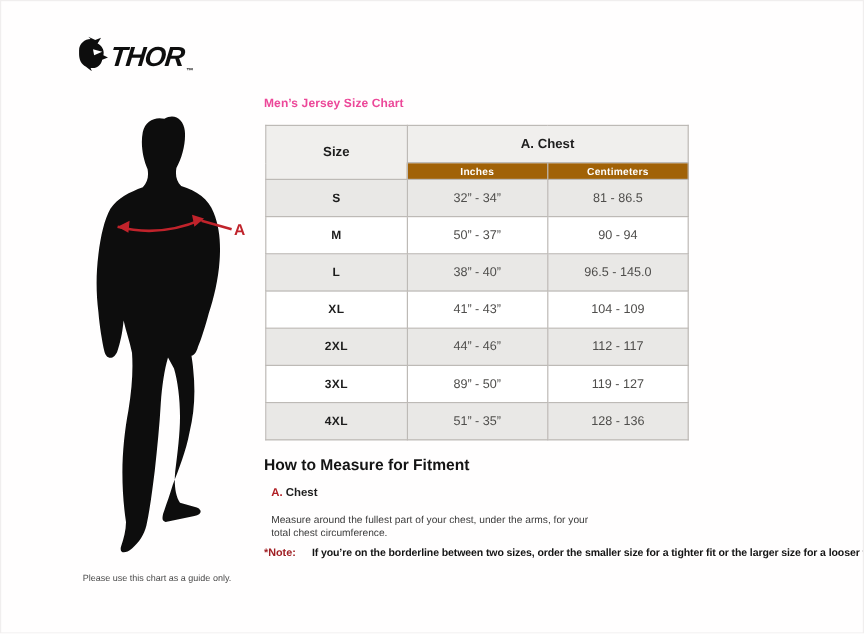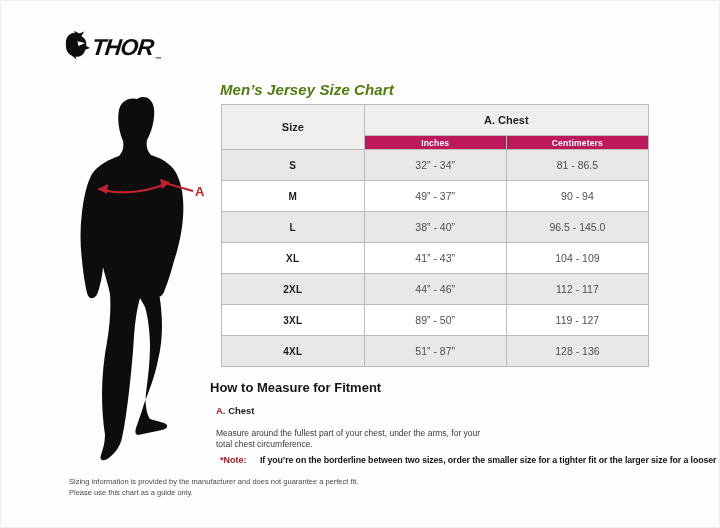--- a/index.html
+++ b/index.html
@@ -15,39 +15,39 @@
     transform:skewX(-6deg);color:#0e0e0e;line-height:1;
   }
   .logo-tm{font-size:6px;align-self:flex-end;margin-bottom:2px;color:#0e0e0e;font-weight:bold;}
   
   .figure-wrap{position:absolute;left:57px;top:85px;width:170px;height:390px;}
   .measure-a{
     font-size:13px;font-weight:bold;fill:#c0232b;
   }
   
   .chart-title{
-    position:absolute;left:219px;top:80px;font-size:15px;font-weight:bold;
-    color:#4d7c0f;letter-spacing:.1px;font-style:italic;
+    position:absolute;left:219px;top:80px;font-size:10px;font-weight:bold;
+    color:#ec4899;letter-spacing:.1px;
   }
   table.size-chart{
-    position:absolute;left:220px;top:103px;width:428px;border-collapse:collapse;
+    position:absolute;left:220px;top:103px;width:353px;border-collapse:collapse;
     table-layout:fixed;border:1px solid #9f9c98;
   }
   table.size-chart th,table.size-chart td{
     border:1px solid #bdbab6;text-align:center;vertical-align:middle;padding:0;
   }
   th.head-cell{height:30px;background:#f0efed;font-size:11px;font-weight:bold;color:#1d1d1d;}
-  tr.units th{height:13px;background:#be185d;color:#ffffff;font-size:8.5px;font-weight:bold;letter-spacing:.2px;}
+  tr.units th{height:13px;background:#a16207;color:#ffffff;font-size:8.5px;font-weight:bold;letter-spacing:.2px;}
   tbody td{height:30px;font-size:10.5px;}
   td.sz{font-weight:bold;color:#1d1d1d;font-size:10px;letter-spacing:.3px;}
   td.val{color:#4f4e4c;}
   tbody tr:nth-child(odd){background:#e9e8e6;}
   tbody tr:nth-child(even){background:#ffffff;}
   
-  .measure{position:absolute;left:209px;top:379px;}
+  .measure{position:absolute;left:219px;top:379px;}
   .measure-heading{font-size:13px;font-weight:bold;color:#141414;margin:0;}
   .measure-item{margin:10px 0 0 6px;}
   .item-title{font-size:9.5px;font-weight:bold;color:#1d1d1d;}
   .item-letter{color:#b01e24;}
   .item-desc{width:272px;font-size:8.5px;line-height:11px;color:#3a3a3a;margin-top:12px;}
   
   .note{position:absolute;left:219px;top:454px;white-space:nowrap;font-size:8.8px;font-weight:bold;}
   .note-label{color:#a02025;margin-right:11px;font-size:9px;margin-top:36px;}
   .note-text{color:#141414;letter-spacing:-.1px;}
   
@@ -144,21 +144,21 @@
       </tr>
     </thead>
     <tbody>
       <tr>
         <td class="sz">S</td>
         <td class="val">32” - 34”</td>
         <td class="val">81 - 86.5</td>
       </tr>
       <tr>
         <td class="sz">M</td>
-        <td class="val">49” - 37”</td>
+        <td class="val">50” - 37”</td>
         <td class="val">90 - 94</td>
       </tr>
       <tr>
         <td class="sz">L</td>
         <td class="val">38” - 40”</td>
         <td class="val">96.5 - 145.0</td>
       </tr>
       <tr>
         <td class="sz">XL</td>
         <td class="val">41” - 43”</td>
@@ -169,21 +169,21 @@
         <td class="val">44” - 46”</td>
         <td class="val">112 - 117</td>
       </tr>
       <tr>
         <td class="sz">3XL</td>
         <td class="val">89” - 50”</td>
         <td class="val">119 - 127</td>
       </tr>
       <tr>
         <td class="sz">4XL</td>
-        <td class="val">51” - 87”</td>
+        <td class="val">51” - 35”</td>
         <td class="val">128 - 136</td>
       </tr>
     </tbody>
   </table>
 
   <div class="measure">
     <h2 class="measure-heading">How to Measure for Fitment</h2>
     <div class="measure-item">
       <div class="item-title">
         <span class="item-letter">A.</span>
@@ -192,17 +192,16 @@
       <div class="item-desc">Measure around the fullest part of your chest, under the arms, for your total chest circumference.</div>
     </div>
   </div>
 
   <div class="note">
     <span class="note-label">*Note:</span>
     <span class="note-text">If you’re on the borderline between two sizes, order the smaller size for a tighter fit or the larger size for a looser fit.</span>
   </div>
 
   <div class="disclaimer">
-    <div>Sizing information is provided by the manufacturer and does not guarantee a perfect fit.</div>
     <div>Please use this chart as a guide only.</div>
   </div>
 
 </div>
 
 </body></html>

